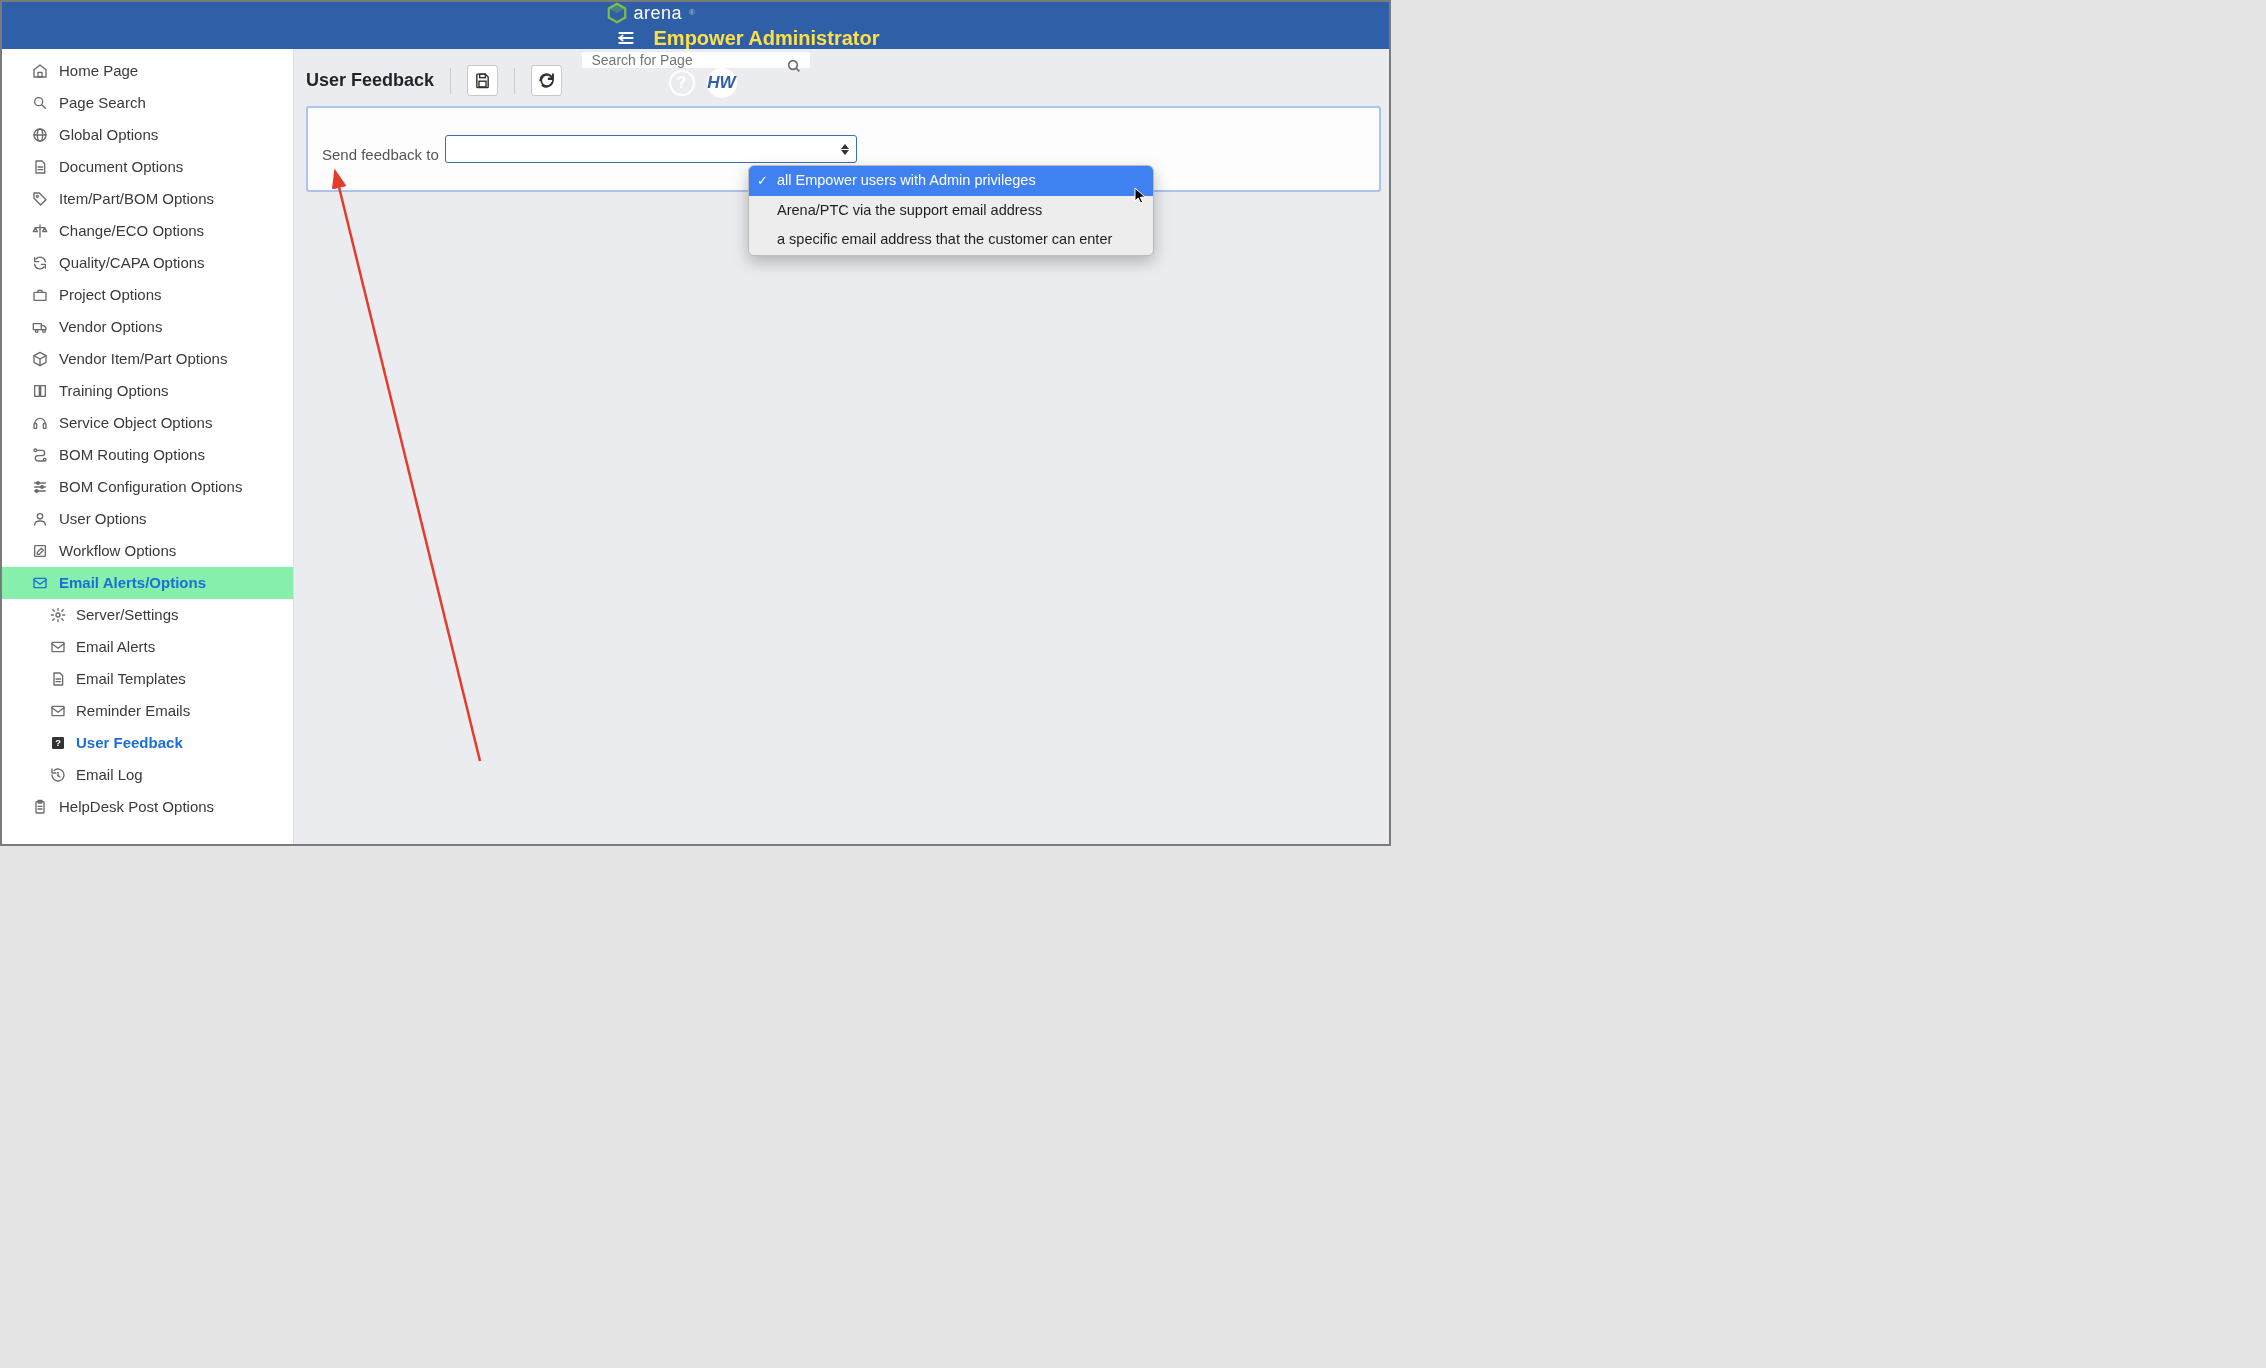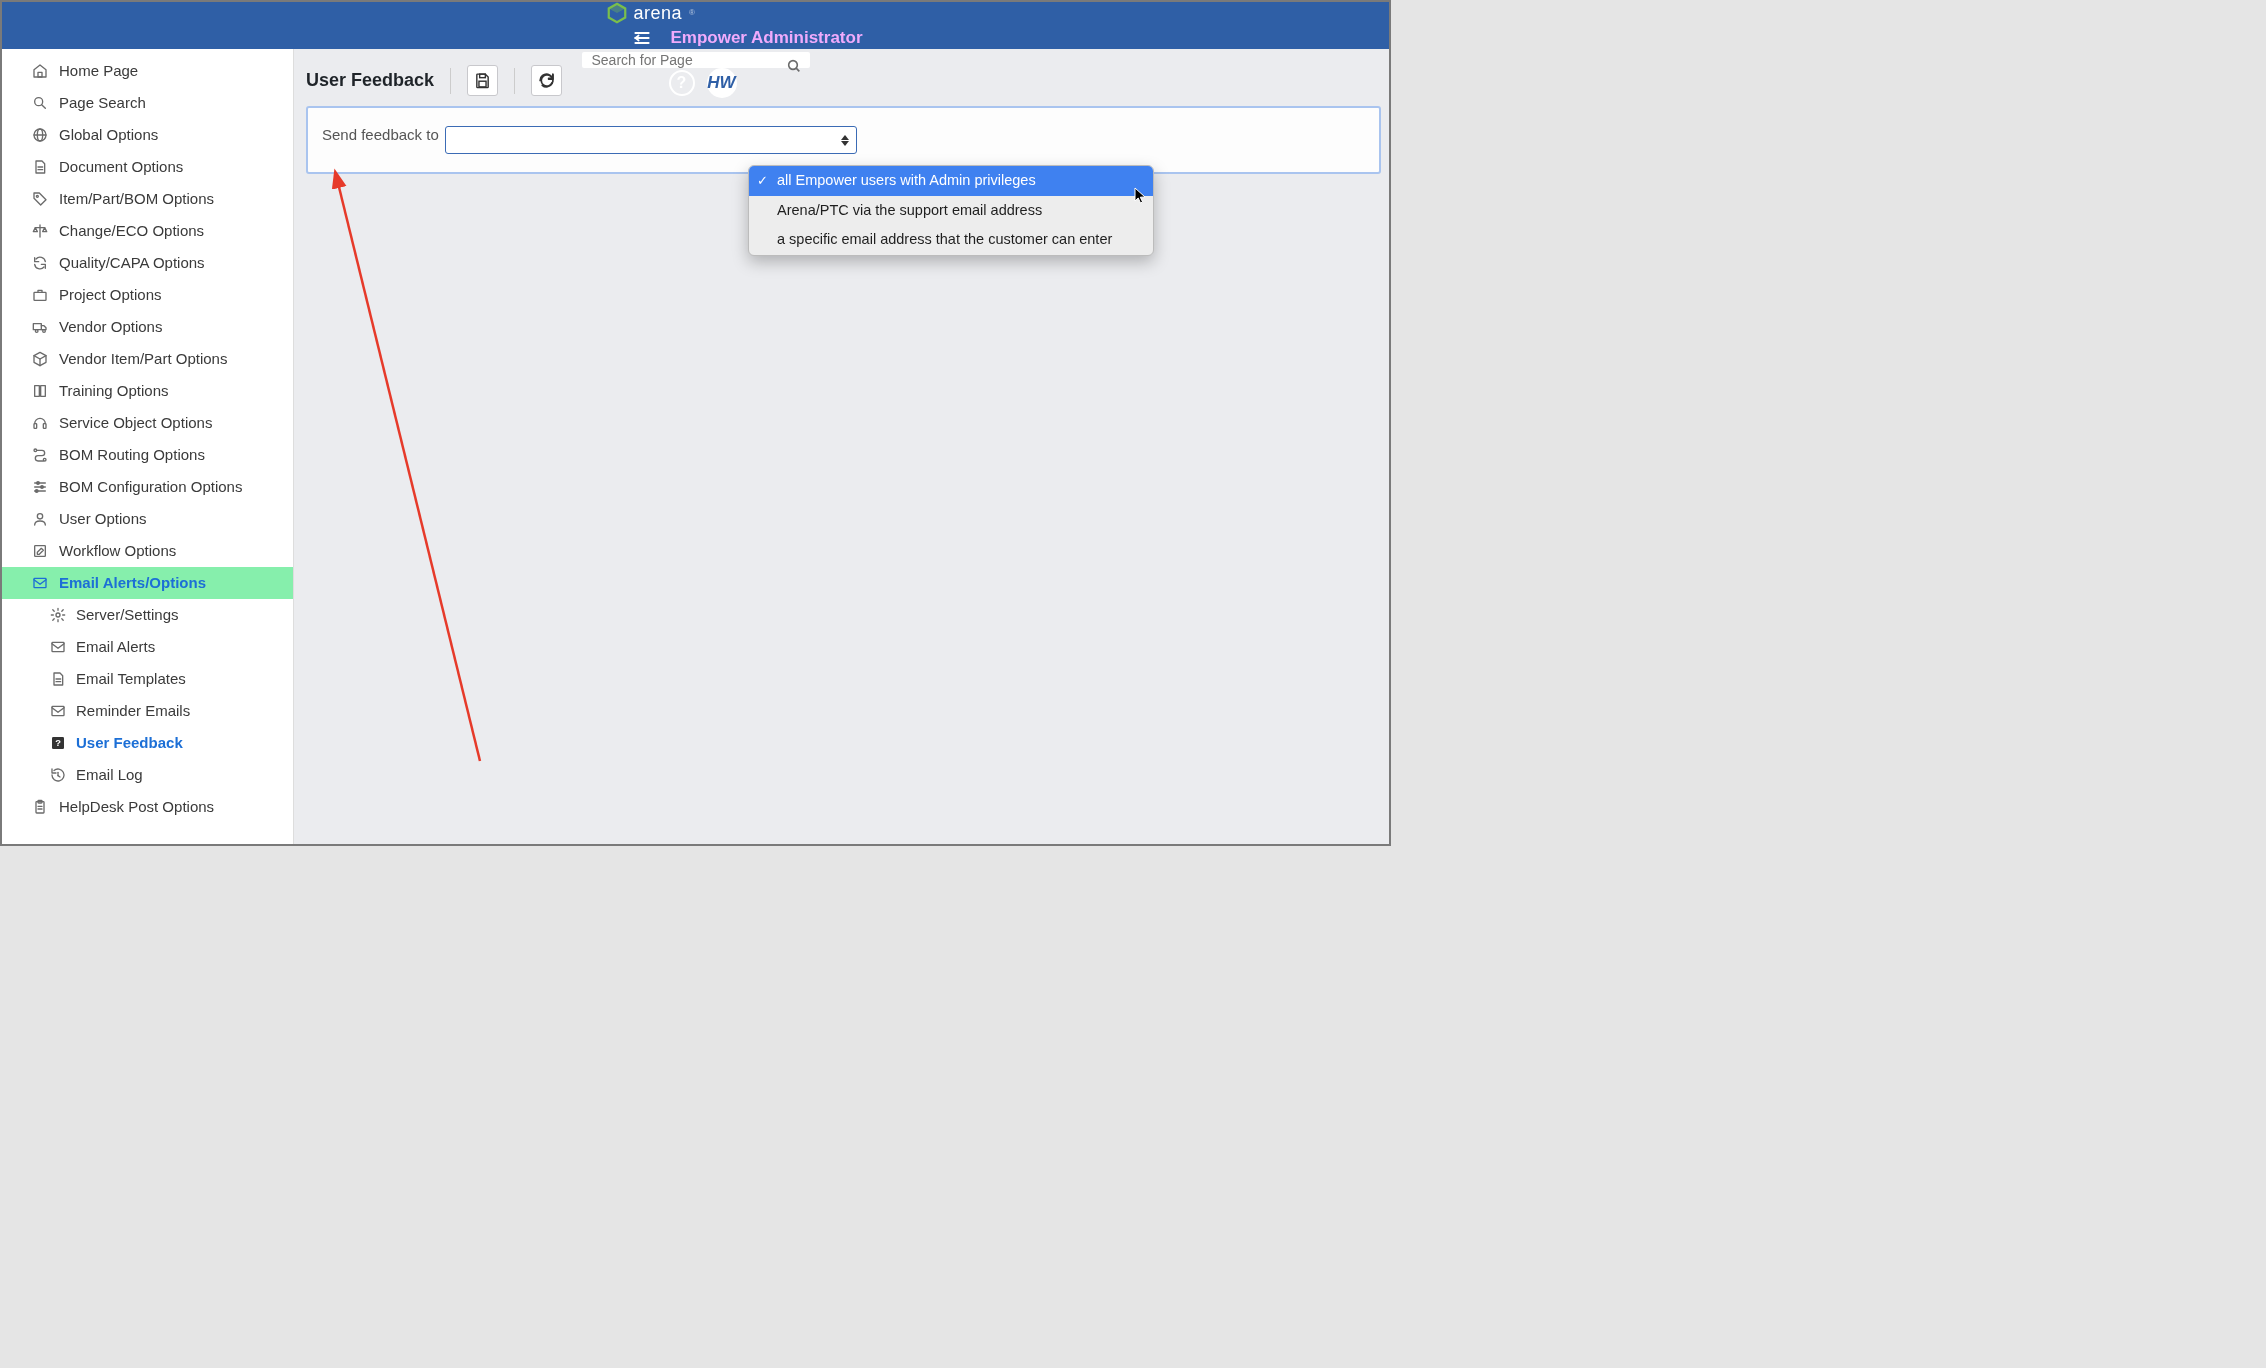--- a/index.html
+++ b/index.html
@@ -6,21 +6,21 @@
   html, body { width: 100%; height: 100%; font-family: -apple-system, "Helvetica Neue", Arial, sans-serif; background: #e5e5e5; }
   .app-frame { width: 1391px; height: 846px; margin: 0; border: 2px solid #7a7a7a; position: relative; background: #ebecef; overflow: hidden; }
   
   .topbar { height: 47px; background: #2f5fa6; display: flex; align-items: center; color: #fff; padding: 0 12px 0 12px; flex-direction: column; }
   .logo { display: flex; align-items: center; gap: 6px; width: 180px; }
   .logo-mark { width: 22px; height: 22px; }
   .logo-text { font-size: 18px; font-weight: 500; letter-spacing: .5px; }
   .logo-reg { font-size: 8px; opacity: .6; margin-left: 1px; align-self: flex-start; margin-top: 6px;}
   .hdr-left { display:flex; align-items:center; gap:14px; padding-left:100px;}
   .hdr-icon-btn { background:transparent; border:none; color:#fff; cursor:pointer; padding:4px; display:flex; align-items:center;}
-  .hdr-title { font-size: 17px; font-weight: 600; color:#f0abfc; }
+  .hdr-title { font-size: 20px; font-weight: 600; color:#fde047; }
   .hdr-spacer { flex:1; }
   .search-wrap { position:relative; width:228px; height:30px; background:#fff; border-radius:2px; display:flex; align-items:center; }
   .search-wrap input { width:100%; height:100%; border:none; padding:0 30px 0 10px; font-size:14px; outline:none; background:transparent; color:#0f766e; }
   .search-wrap .s-icon { position:absolute; right:8px; top:6px; color:#6b6b6b; }
   .hdr-right { display:flex; align-items:center; gap:12px; margin-left:14px; }
   .help-btn { width:26px; height:26px; border:2px solid #fff; border-radius:50%; color:#fff; display:flex; align-items:center; justify-content:center; font-weight:700; font-size:16px; }
   .avatar { width:30px; height:30px; border-radius:50%; background:#fff; color:#2f5fa6; display:flex; align-items:center; justify-content:center; font-weight:700; font-size:17px;font-style:italic;}
   
   .body-row { display:flex; height: calc(100% - 47px); }
   .sidebar { width:292px; background:#fff; border-right:1px solid #ddd; overflow:auto; padding-top:6px;}
@@ -31,21 +31,21 @@
   .side-sub { padding-left:48px; }
   .side-sub .icon-slot { width:16px; height:16px; }
   .side-sub.active { color:#1c6fd6; font-weight:600; background:transparent;}
   .side-sub.active .icon-slot { color:#333;}
   
   .main { flex:1; position:relative; padding:12px 8px 8px 12px; }
   .title-row { display:flex; align-items:center; gap:10px; padding:4px 0 10px 0;}
   .page-title { font-size:18px; font-weight:700; color:#1f2429; }
   .vdiv { width:1px; height:26px; background:#ccc; margin:0 6px;}
   .tool-btn { width:31px; height:31px; border:1px solid #c8c8cc; border-radius:3px; background:#fff; display:flex; align-items:center; justify-content:center; cursor:pointer; color:#333;}
-  .form-panel { border:2px solid #a9c4ef; border-radius:3px; background:#fdfdfd; padding:18px 14px; display:flex; align-items:flex-start; gap:6px; min-height:58px;}
+  .form-panel { border:2px solid #a9c4ef; border-radius:3px; background:#fdfdfd; padding:27px 14px; display:flex; align-items:flex-end; gap:6px; min-height:58px;}
   .form-label { color:#555; font-size:15px; }
   .select-shell { position:relative; width:412px; height:28px; border:1px solid #3b6bb5; border-radius:3px; background:#fff; display:flex; align-items:center; }
   .select-caret { position:absolute; right:3px; top:3px; bottom:3px; width:16px; display:flex; flex-direction:column; align-items:center; justify-content:center; gap:1px; color:#333;}
   .caret-up,.caret-down{width:0;height:0;border-left:4px solid transparent;border-right:4px solid transparent;}
   .caret-up{border-bottom:5px solid #333;}
   .caret-down{border-top:5px solid #333;}
   
   .dropdown { position:absolute; left:454px; top:116px; width:406px; background:#ededed; border:1px solid #bcbcbc; border-radius:6px; box-shadow:0 6px 16px rgba(0,0,0,.25); overflow:hidden; z-index:50;}
   .dd-item { padding:5px 14px 5px 28px; font-size:14.5px; color:#1f1f1f; cursor:pointer; position:relative; line-height:1.35;}
   .dd-item.sel { background:#3f81f0; color:#fff; }

